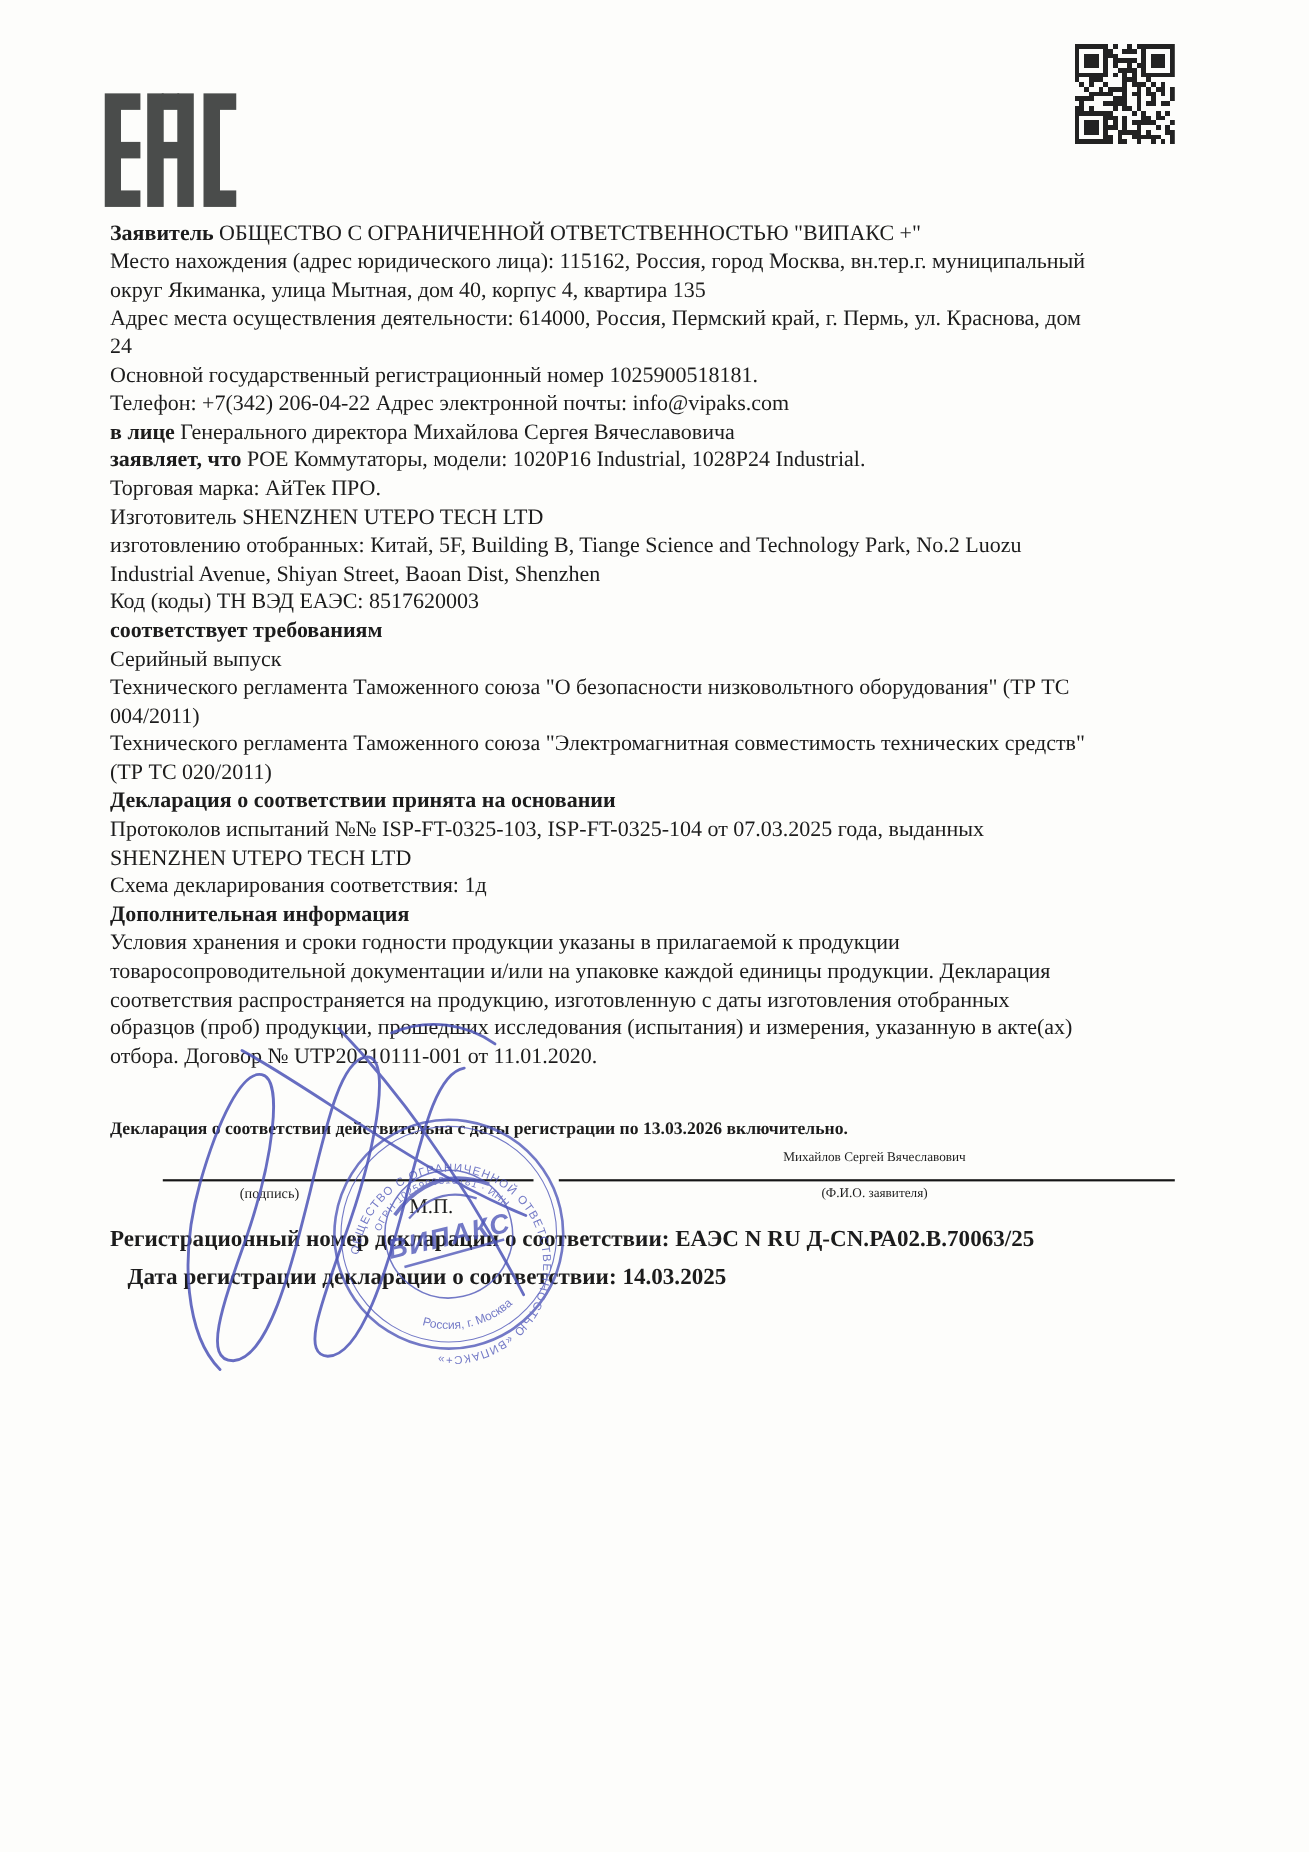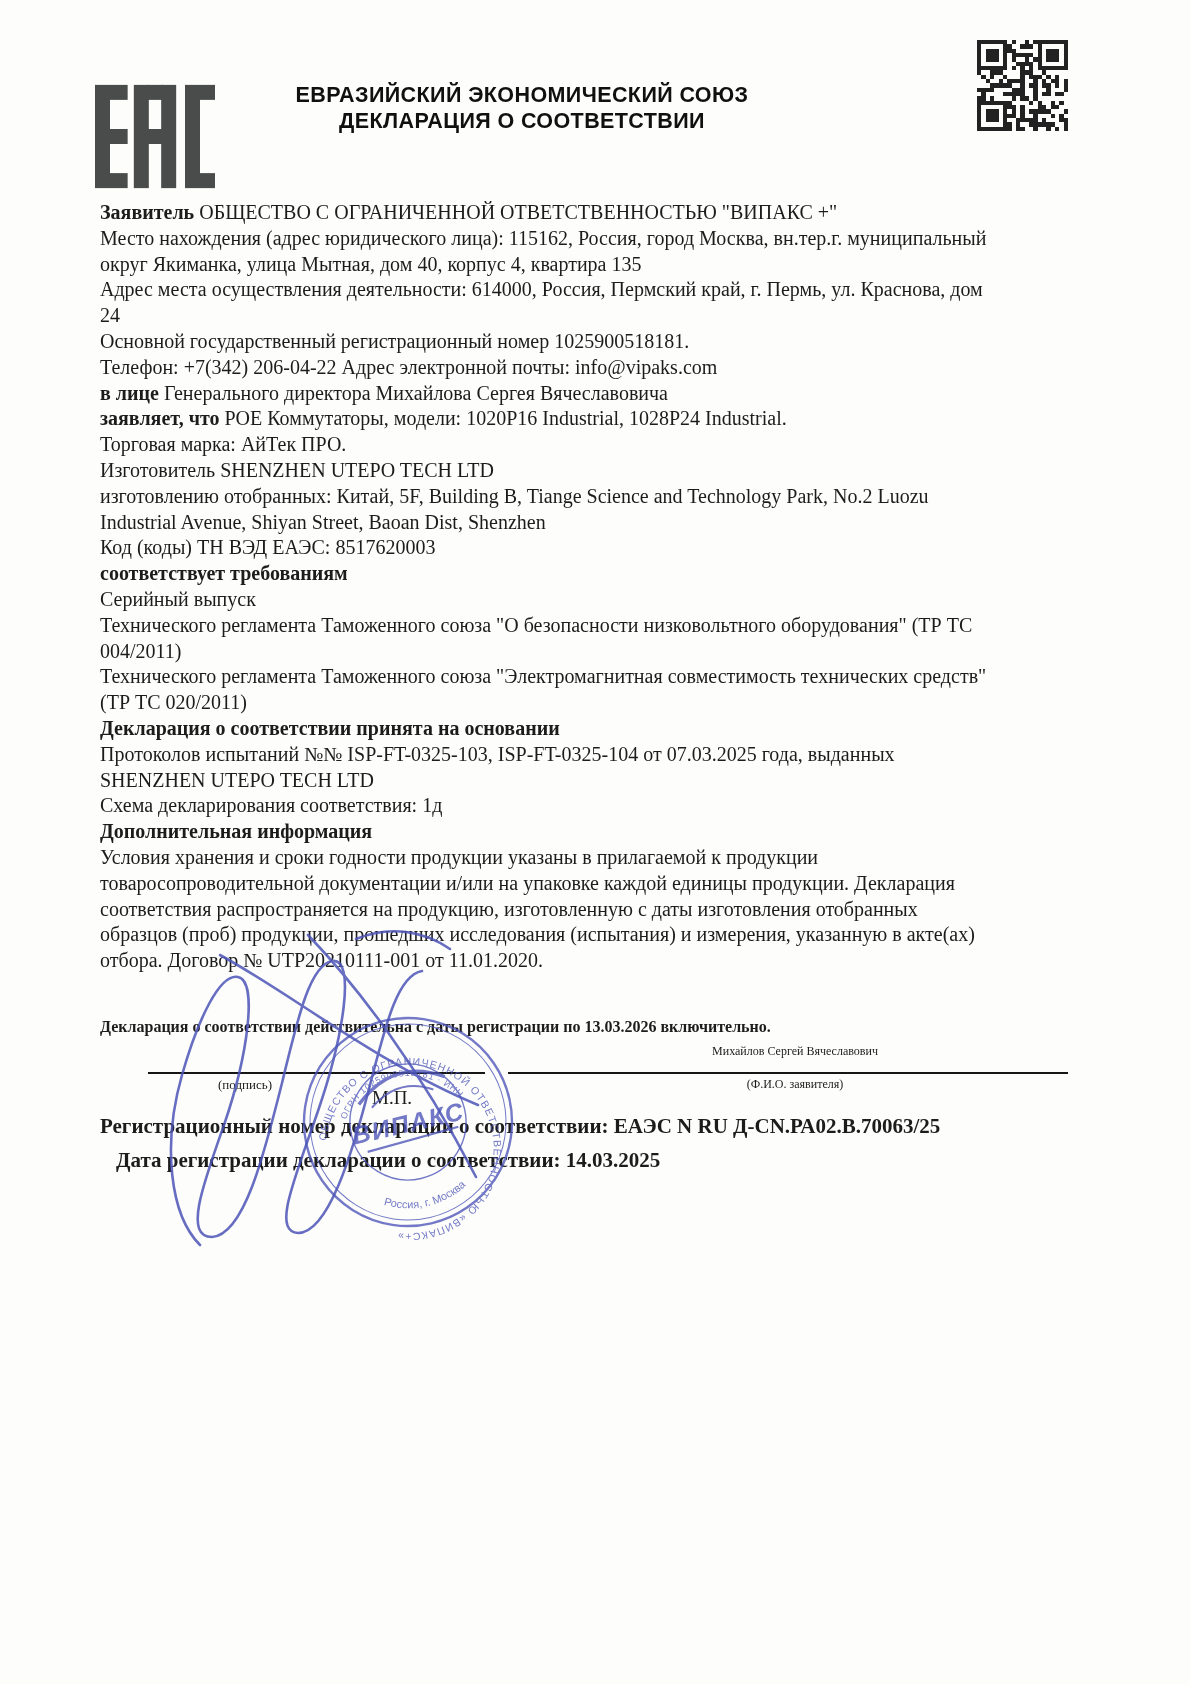--- a/index.html
+++ b/index.html
@@ -49,24 +49,20 @@
       <rect x="44" y="0" width="17" height="117"></rect>
       <rect x="75" y="0" width="17" height="117"></rect>
       <rect x="59" y="0" width="18" height="17"></rect>
       <rect x="59" y="50" width="18" height="17"></rect>
       <rect x="102" y="0" width="17" height="117"></rect>
       <rect x="119" y="0" width="17" height="17"></rect>
       <rect x="119" y="100" width="17" height="17"></rect>
     </g>
   </svg>
 
-  <div class="doc-title">
-    <div>ЕВРАЗИЙСКИЙ ЭКОНОМИЧЕСКИЙ СОЮЗ</div>
-    <div>ДЕКЛАРАЦИЯ О СООТВЕТСТВИИ</div>
-  </div>
 
   <svg class="qr" id="qr-svg" viewBox="0 0 21 21" shape-rendering="crispEdges" xmlns="http://www.w3.org/2000/svg">
       <rect x="0" y="0" width="1" height="1" fill="#222"></rect>
       <rect x="1" y="0" width="1" height="1" fill="#222"></rect>
       <rect x="2" y="0" width="1" height="1" fill="#222"></rect>
       <rect x="3" y="0" width="1" height="1" fill="#222"></rect>
       <rect x="4" y="0" width="1" height="1" fill="#222"></rect>
       <rect x="5" y="0" width="1" height="1" fill="#222"></rect>
       <rect x="6" y="0" width="1" height="1" fill="#222"></rect>
       <rect x="8" y="0" width="1" height="1" fill="#222"></rect>

